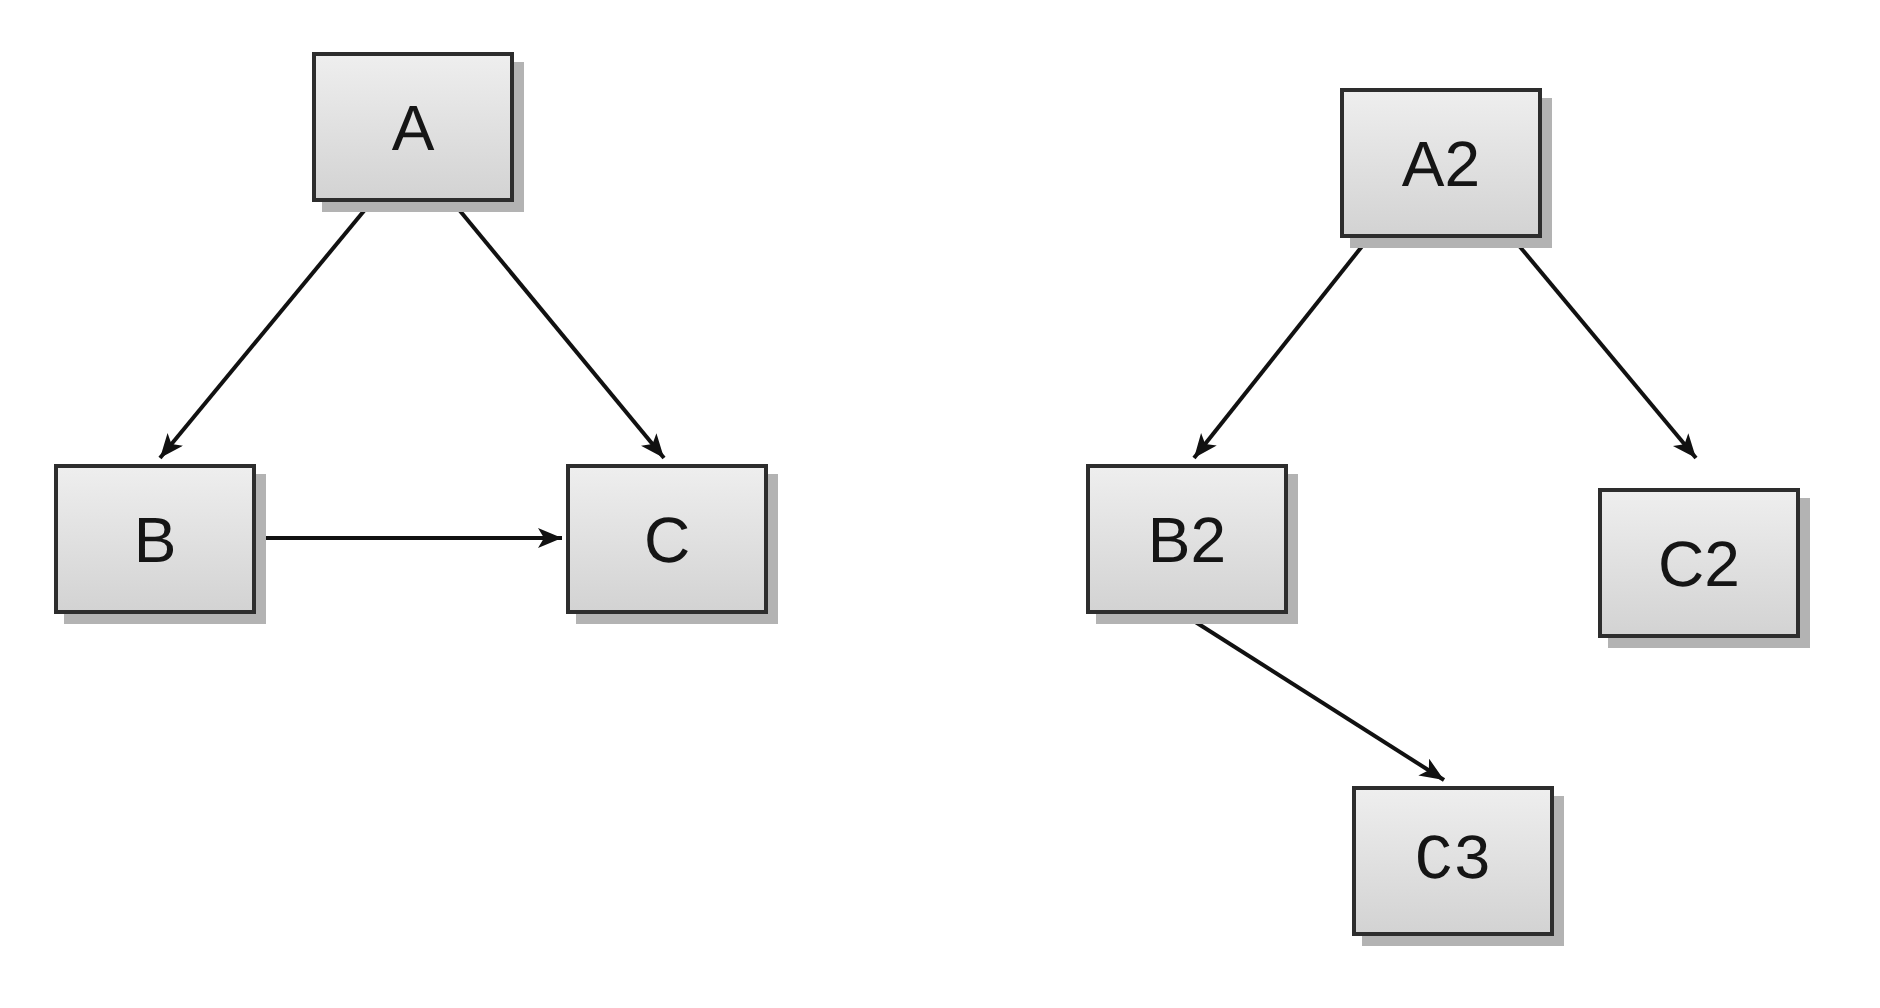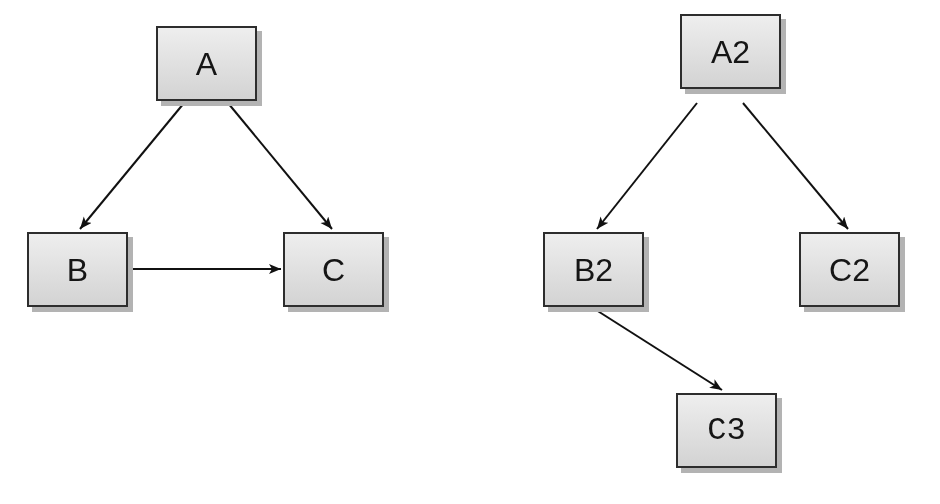--- a/index.html
+++ b/index.html
@@ -69,26 +69,26 @@
   <div class="node" style="left:156px; top:26px;">
     <span class="node-label">A</span>
   </div>
   <div class="node" style="left:27px; top:232px;">
     <span class="node-label">B</span>
   </div>
   <div class="node" style="left:283px; top:232px;">
     <span class="node-label">C</span>
   </div>
 
-  <div class="node" style="left:670px; top:14px;margin-left:10px;">
+  <div class="node" style="left:670px; top:44px;">
     <span class="node-label">A2</span>
   </div>
   <div class="node" style="left:543px; top:232px;justify-content:center;">
     <span class="node-label">B2</span>
   </div>
-  <div class="node" style="left:799px; top:232px;">
+  <div class="node" style="left:799px; top:244px;">
     <span class="node-label">C2</span>
   </div>
   <div class="node" style="left:676px; top:393px;font-family:Liberation Mono, monospace;">
     <span class="node-label">C3</span>
   </div>
 
 </div>
 
 </body></html>

